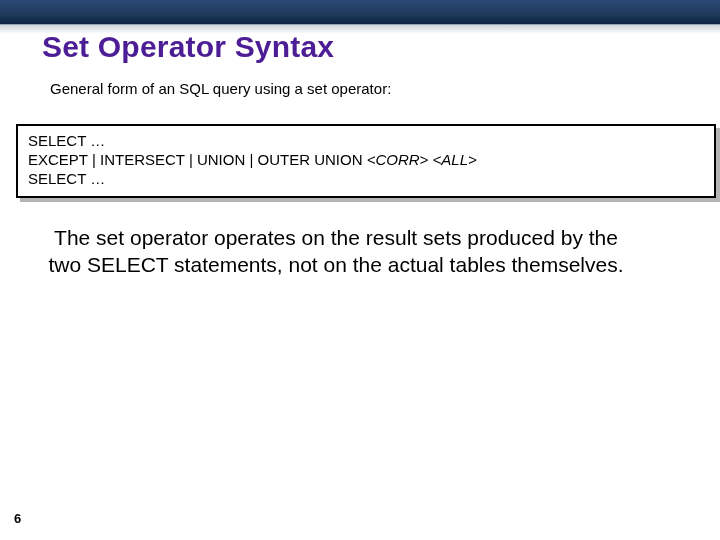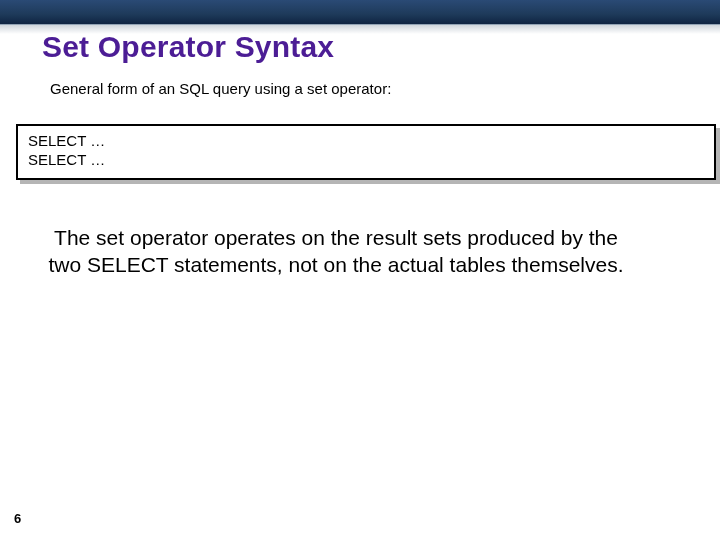--- a/index.html
+++ b/index.html
@@ -90,18 +90,21 @@
 
 <div class="banner"></div>
 <div class="banner-shadow"></div>
 
 <div class="title">Set Operator Syntax</div>
 
 <div class="subtitle">General form of an SQL query using a set operator:</div>
 
 <div class="codebox">
   <div>SELECT …</div>
+  <div class="line2">
+    <span>EXCEPT | INTERSECT | UNION | OUTER UNION </span><span class="ital">&lt;CORR&gt; &lt;ALL&gt;</span>
+  </div>
   <div>SELECT …</div>
 </div>
 
 <div class="bodytext">The set operator operates on the result sets produced by the two SELECT statements, not on the actual tables themselves.</div>
 
 <div class="pagenum">6</div>
 
 </body></html>

